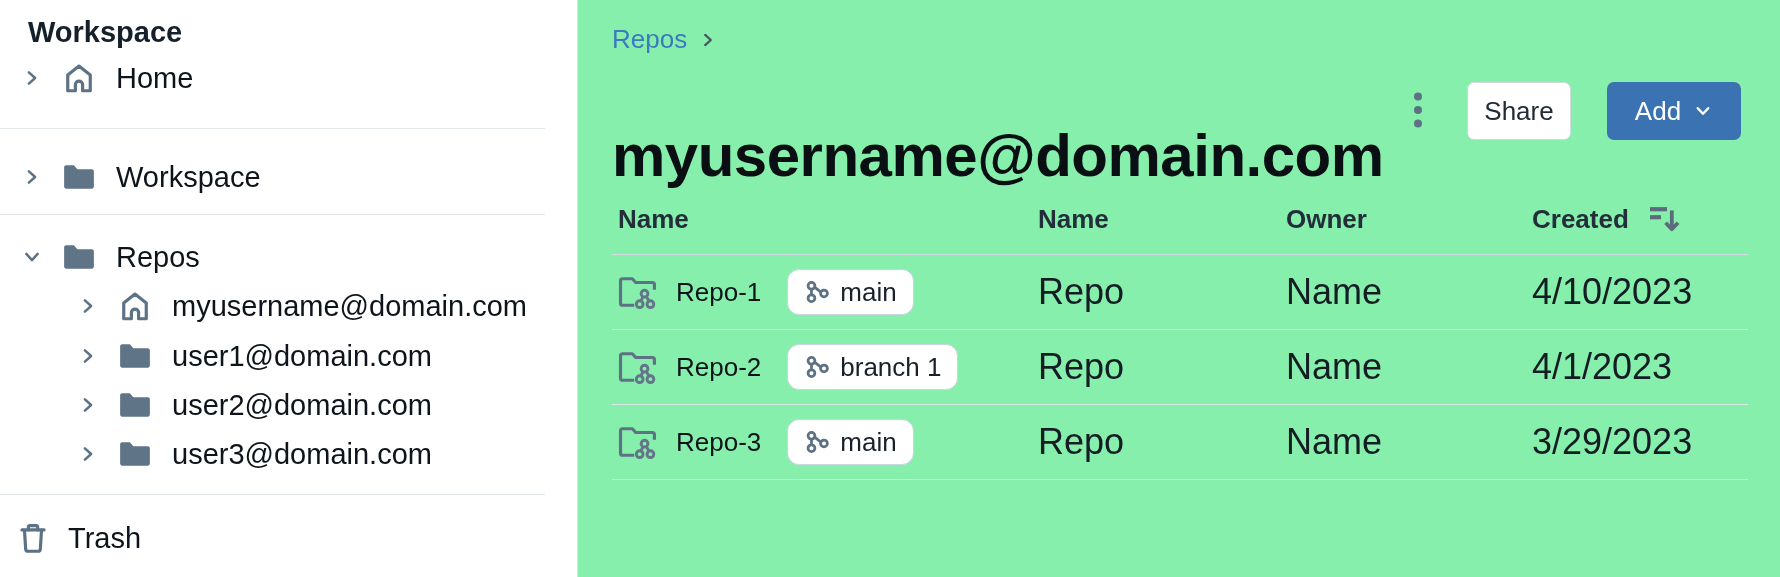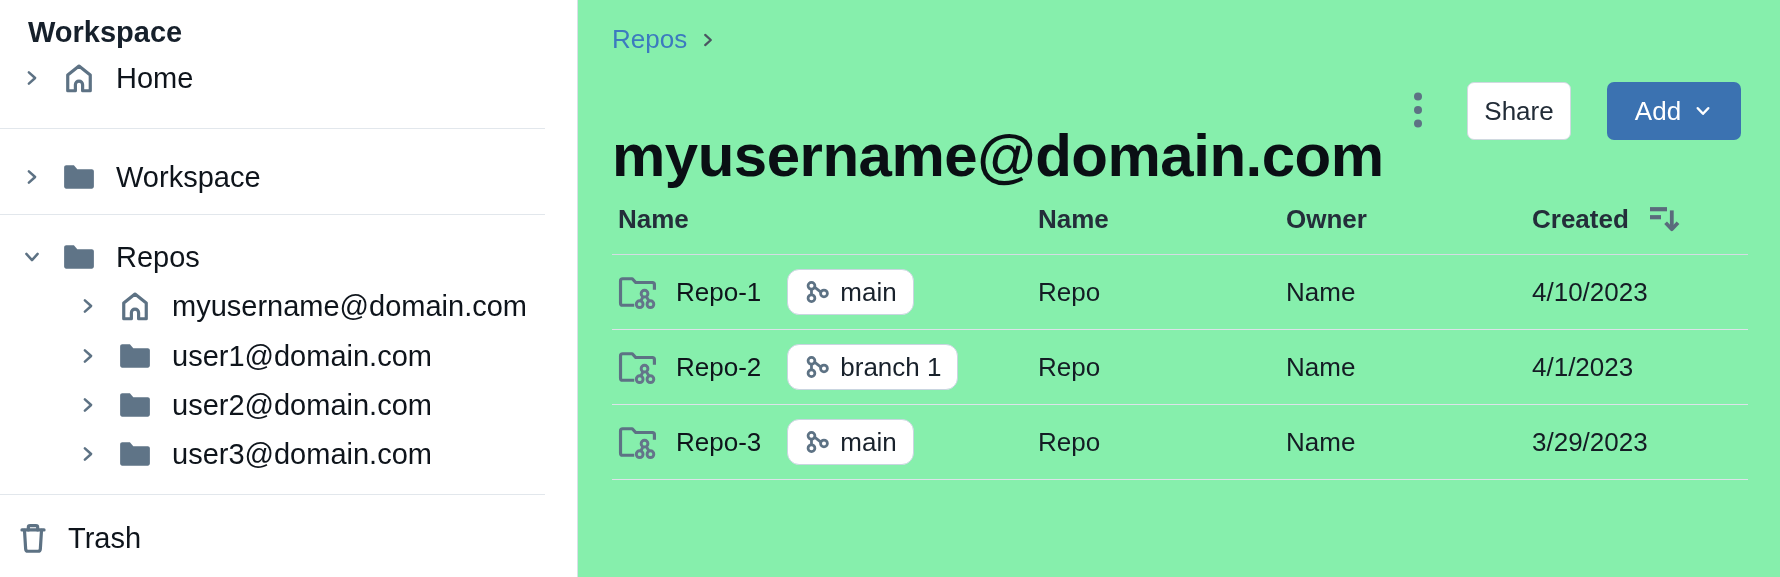--- a/index.html
+++ b/index.html
@@ -35,21 +35,21 @@
   .btn-share{left:889px;width:104px;background:#fff;border:1px solid #d0d9e0;color:#222c37;}
   .btn-add{left:1029px;width:134px;background:#3b72b1;border:none;color:#ffffff;gap:12px;}
 
   
   .table{position:absolute;left:34px;top:184px;width:1136px;}
   .t-head{position:relative;height:70px;border-bottom:1px solid #d4dce3;}
   .t-row{position:relative;height:74px;border-bottom:1px solid #dce3e9;}
   .tc{position:absolute;top:0;height:100%;display:flex;align-items:center;}
   .c-name{left:6px;}  .c-type{left:426px;} .c-owner{left:674px;} .c-created{left:920px;}
   .th-label{font-size:26px;font-weight:600;color:#242e3a;}
-  .td-text{font-size:26px;color:#141c24;white-space:nowrap;}
+  .td-text{font-size:36px;color:#141c24;white-space:nowrap;}
   .repo-name{margin-left:18px;font-size:26px;color:#0e141b;white-space:nowrap;}
   .branch-badge{margin-left:26px;height:46px;box-sizing:border-box;display:flex;align-items:center;
                 gap:10px;padding:0 16px;border:1px solid #c9d5e0;border-radius:12px;background:#fff;cursor:pointer;}
   .branch-badge .b-label{font-size:26px;color:#18212b;white-space:nowrap;}
   .sort-ic{margin-left:18px;display:flex;align-items:center;}
 </style>
 </head>
 <body>
 
 <div id="app">

